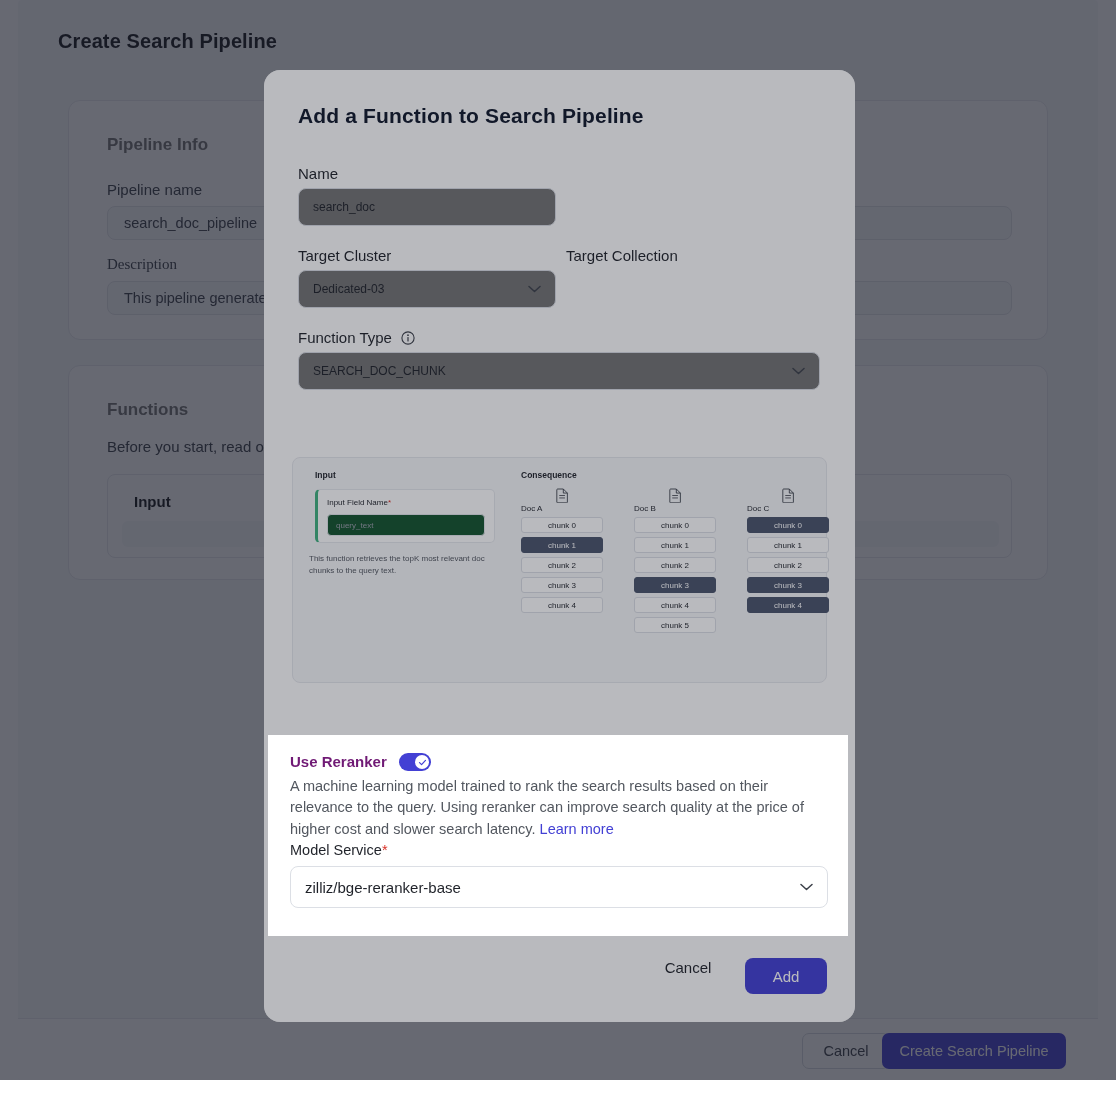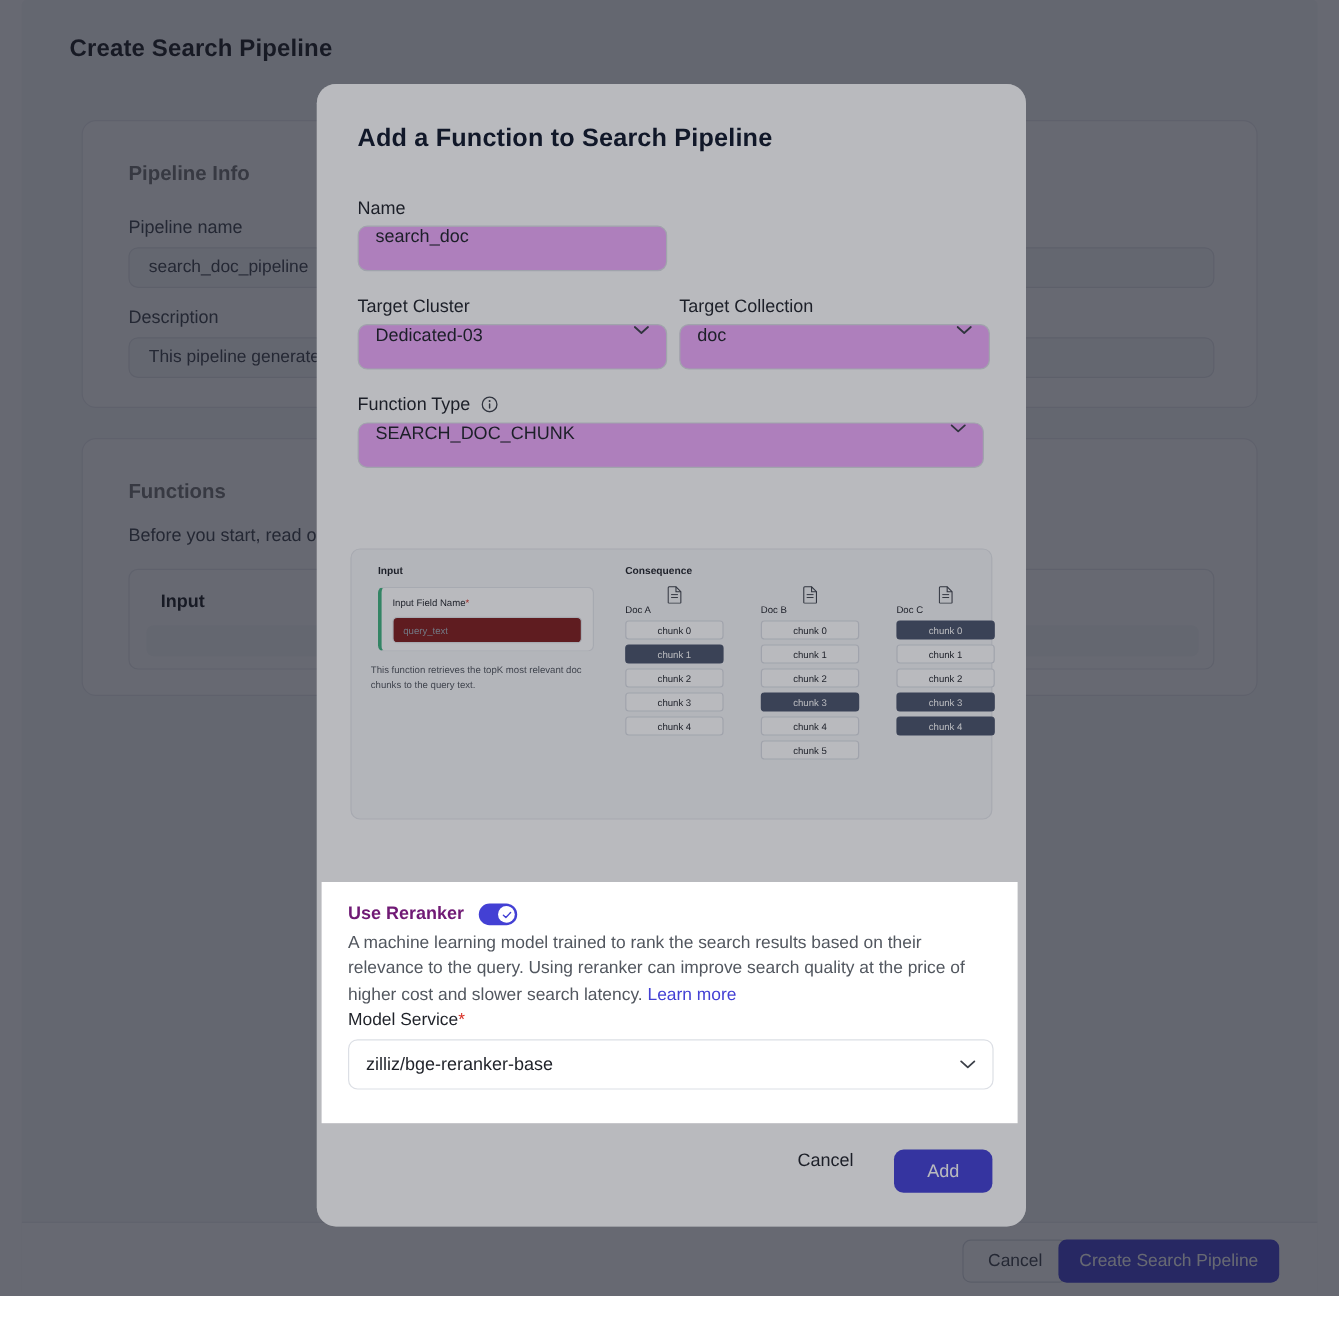--- a/index.html
+++ b/index.html
@@ -181,26 +181,26 @@
   }
 
   .m-label {
     position: absolute;
     font-size: 15px;
     color: #1f2229;
   }
 
   .m-field {
     position: absolute;
-    background: #f0abfc;
+    background: #737373;
     border: 1px solid #dcdfe5;
     border-radius: 8px;
     display: flex;
-    align-items: flex-start;
-    font-size: 15px;
+    align-items: center;
+    font-size: 12px;
     color: #1f2229;
     padding: 0 14px;
   }
   .m-field .val { flex: 1; white-space: nowrap; overflow: hidden; }
 
   .chev {
     width: 13px; height: 8px;
     flex: none;
     color: #3c4049;
   }
@@ -242,21 +242,21 @@
     position: absolute;
     left: 9px; top: 8px;
     font-size: 8px;
     color: #1f2229;
   }
   .inputbox .lbl .req { color: #d93026; }
   .inputbox .ph {
     position: absolute;
     left: 9px; top: 24px;
     width: 158px; height: 22px;
-    background: #7f1d1d;
+    background: #14532d;
     border: 1px solid #e6e8ec;
     border-radius: 4px;
     font-size: 8px;
     color: #9aa0ab;
     display: flex; align-items: center; padding-left: 8px;
   }
   .illus-desc {
     position: absolute;
     left: 16px; top: 95px;
     width: 186px;
@@ -392,21 +392,21 @@
   <div class="bg-page">
 
     <div class="bg-title">Create Search Pipeline</div>
 
     <div class="bg-card card-info">
       <h2>Pipeline Info</h2>
 
       <div class="bg-label" style="left:38px; top:80px;">Pipeline name</div>
       <div class="bg-input" style="left:38px; top:105px; width:905px; height:34px;">search_doc_pipeline</div>
 
-      <div class="bg-label" style="left:38px; top:155px;">Description</div>
+      <div class="bg-label" style="left:38px; top:155px;font-family:Liberation Serif, serif;">Description</div>
       <div class="bg-input" style="left:38px; top:180px; width:905px; height:34px;">This pipeline generates</div>
     </div>
 
     <div class="bg-card card-funcs">
       <h2>Functions</h2>
       <div class="funcs-sub">Before you start, read our</div>
 
       <div class="funcs-table">
         <div class="funcs-th">Input</div>
         <div class="funcs-row"></div>
@@ -434,28 +434,20 @@
     <div class="m-field" style="left:34px; top:200px; width:258px; height:38px;">
       <span class="val">Dedicated-03</span>
       <span class="chev">
         <svg viewBox="0 0 13 8">
             <path d="M1 1.5 L6.5 6.5 L12 1.5" fill="none" stroke="currentColor" stroke-width="1.5" stroke-linecap="round" stroke-linejoin="round"></path>
           </svg>
       </span>
     </div>
 
     <div class="m-label" style="left:302px; top:177px;">Target Collection</div>
-    <div class="m-field" style="left:302px; top:200px; width:259px; height:38px;">
-      <span class="val">doc</span>
-      <span class="chev">
-        <svg viewBox="0 0 13 8">
-            <path d="M1 1.5 L6.5 6.5 L12 1.5" fill="none" stroke="currentColor" stroke-width="1.5" stroke-linecap="round" stroke-linejoin="round"></path>
-          </svg>
-      </span>
-    </div>
 
     <div class="m-label" style="left:34px; top:259px;">
       <span>Function Type</span>
       <span class="info-ico">
         <svg viewBox="0 0 14 14" width="14" height="14">
           <circle cx="7" cy="7" r="6.1" fill="none" stroke="#3c4049" stroke-width="1.1"></circle>
           <circle cx="7" cy="4.2" r="0.85" fill="#3c4049"></circle>
           <rect x="6.4" y="6" width="1.2" height="4.6" rx="0.6" fill="#3c4049"></rect>
         </svg>
       </span>

